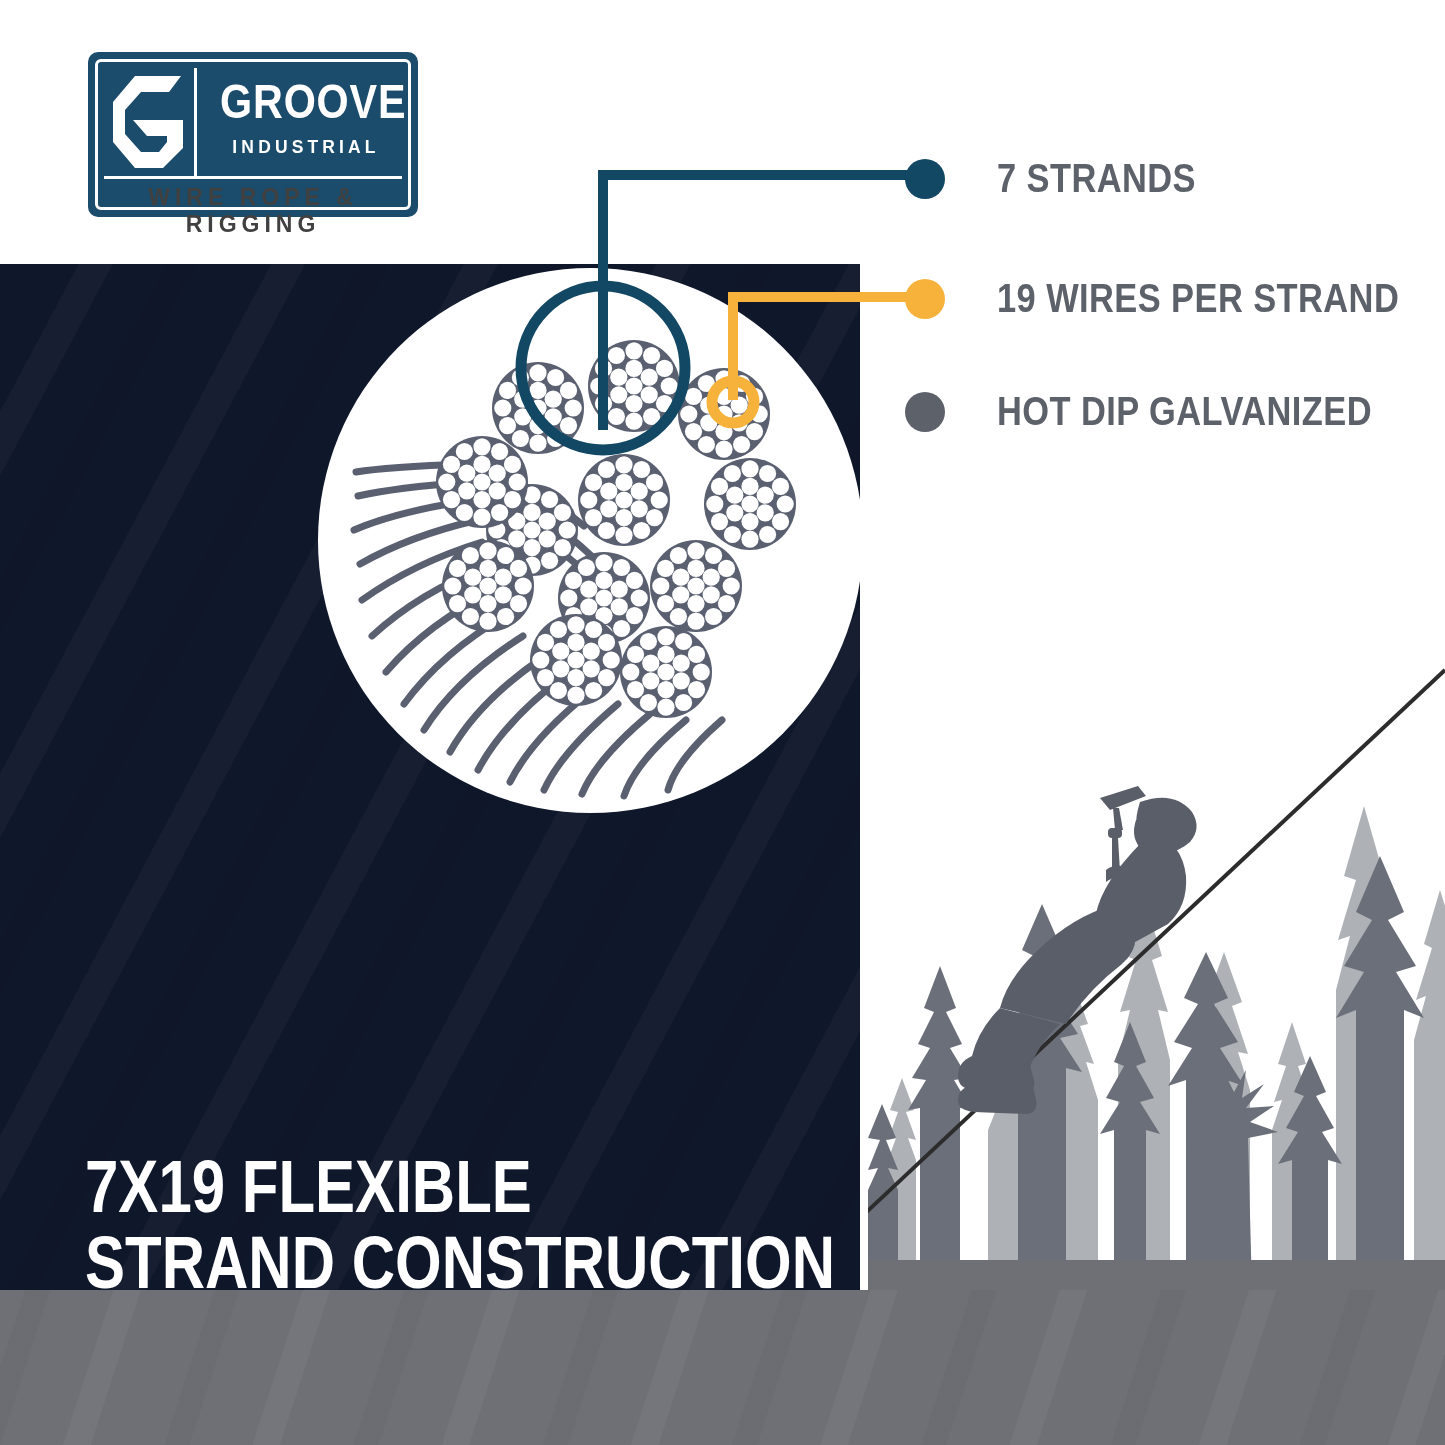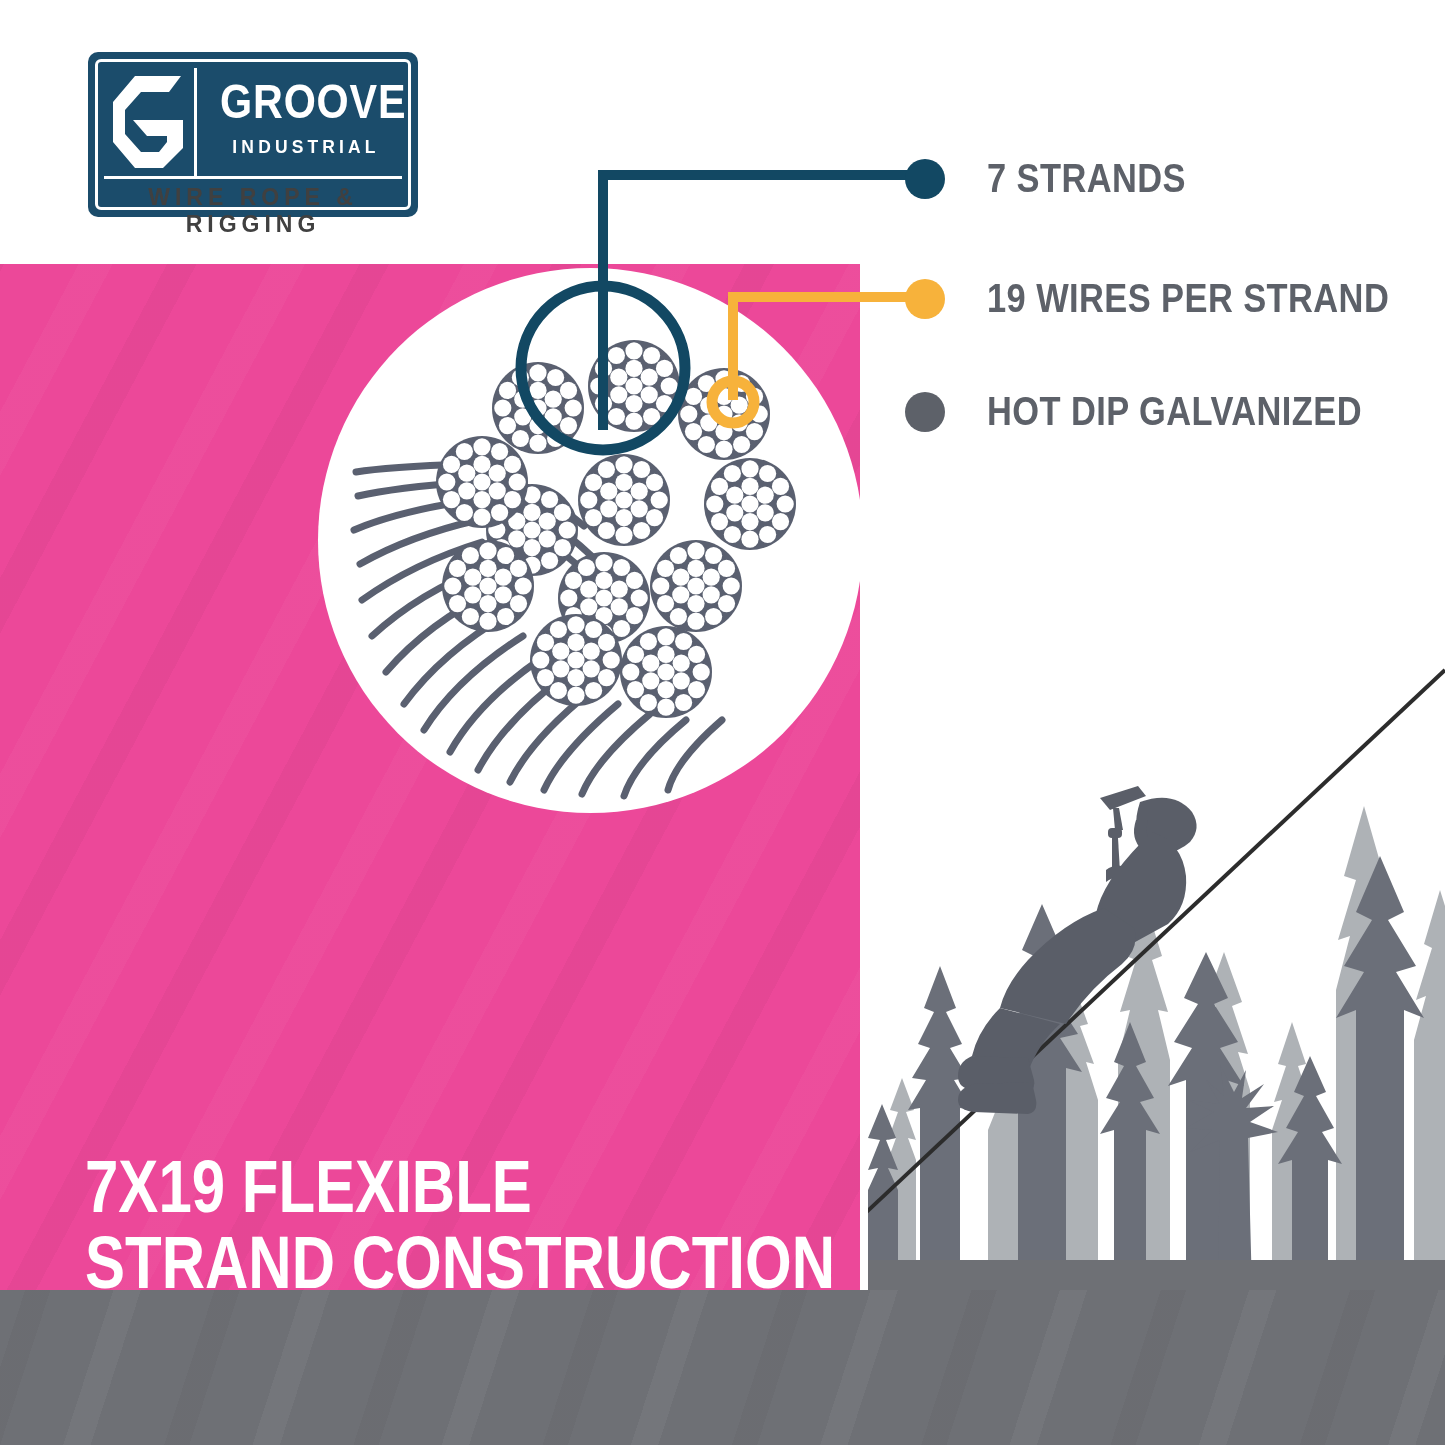--- a/index.html
+++ b/index.html
@@ -15,39 +15,39 @@
   .logo-g{position:absolute;left:25px;top:24px;width:72px;height:92px;}
   .logo-word{position:absolute;left:118px;top:22px;width:200px;text-align:center;color:#fff;
        font-weight:bold;font-size:48px;line-height:56px;letter-spacing:1px;
        font-family:"Liberation Sans",sans-serif;transform:scaleX(.86);transform-origin:center;}
   .logo-sub{position:absolute;left:118px;top:84px;width:200px;text-align:center;color:#fff;
        font-weight:bold;font-size:19px;letter-spacing:4.5px;transform:scaleX(.92);transform-origin:center;}
   .logo-tag{position:absolute;left:16px;top:132px;right:16px;text-align:center;color:#404040;
        font-weight:bold;font-size:23px;letter-spacing:5px;}
 
   
-  #blue-panel{position:absolute;left:0;top:264px;width:860px;height:1026px;background:#ec4899;overflow:hidden;}
+  #blue-panel{position:absolute;left:0;top:264px;width:860px;height:1026px;background:#0f172a;overflow:hidden;}
   #blue-panel .waves{position:absolute;inset:-200px;
      background:repeating-linear-gradient(118deg,
         rgba(255,255,255,0.030) 0px, rgba(255,255,255,0.030) 30px,
         rgba(255,255,255,0.000) 30px, rgba(255,255,255,0.000) 78px,
         rgba(0,0,0,0.030) 78px, rgba(0,0,0,0.030) 104px,
         rgba(255,255,255,0.000) 104px, rgba(255,255,255,0.000) 170px);}
 
   
   #circle-cut{position:absolute;left:318px;top:268px;width:545px;height:545px;border-radius:50%;
      background:#ffffff;overflow:hidden;}
 
   
   #headline{position:absolute;left:85px;top:884px;width:760px;color:#ffffff;}
   #headline .h-line{font-weight:bold;font-size:75px;line-height:76px;letter-spacing:0px;
       transform:scaleX(.80);transform-origin:left center;white-space:nowrap;}
 
   
-  .callout{position:absolute;display:flex;align-items:center;}
+  .callout{position:absolute;display:flex;align-items:center;gap:10px;}
   .c-dot{border-radius:50%;flex:none;}
   .c-label{margin-left:42px;color:#5D6169;font-weight:bold;font-size:41px;letter-spacing:.5px;
       transform:scaleX(.84);transform-origin:left center;white-space:nowrap;}
   #callout-1{left:905px;top:155px;}
   #callout-2{left:905px;top:275px;}
   #callout-3{left:905px;top:388px;text-align:center;}
 
   
   #photo{position:absolute;left:868px;top:660px;width:577px;height:630px;overflow:hidden;background:#fff;}
   #bottom-band{position:absolute;left:0;top:1290px;width:1445px;height:155px;background:#6E7075;overflow:hidden;}

